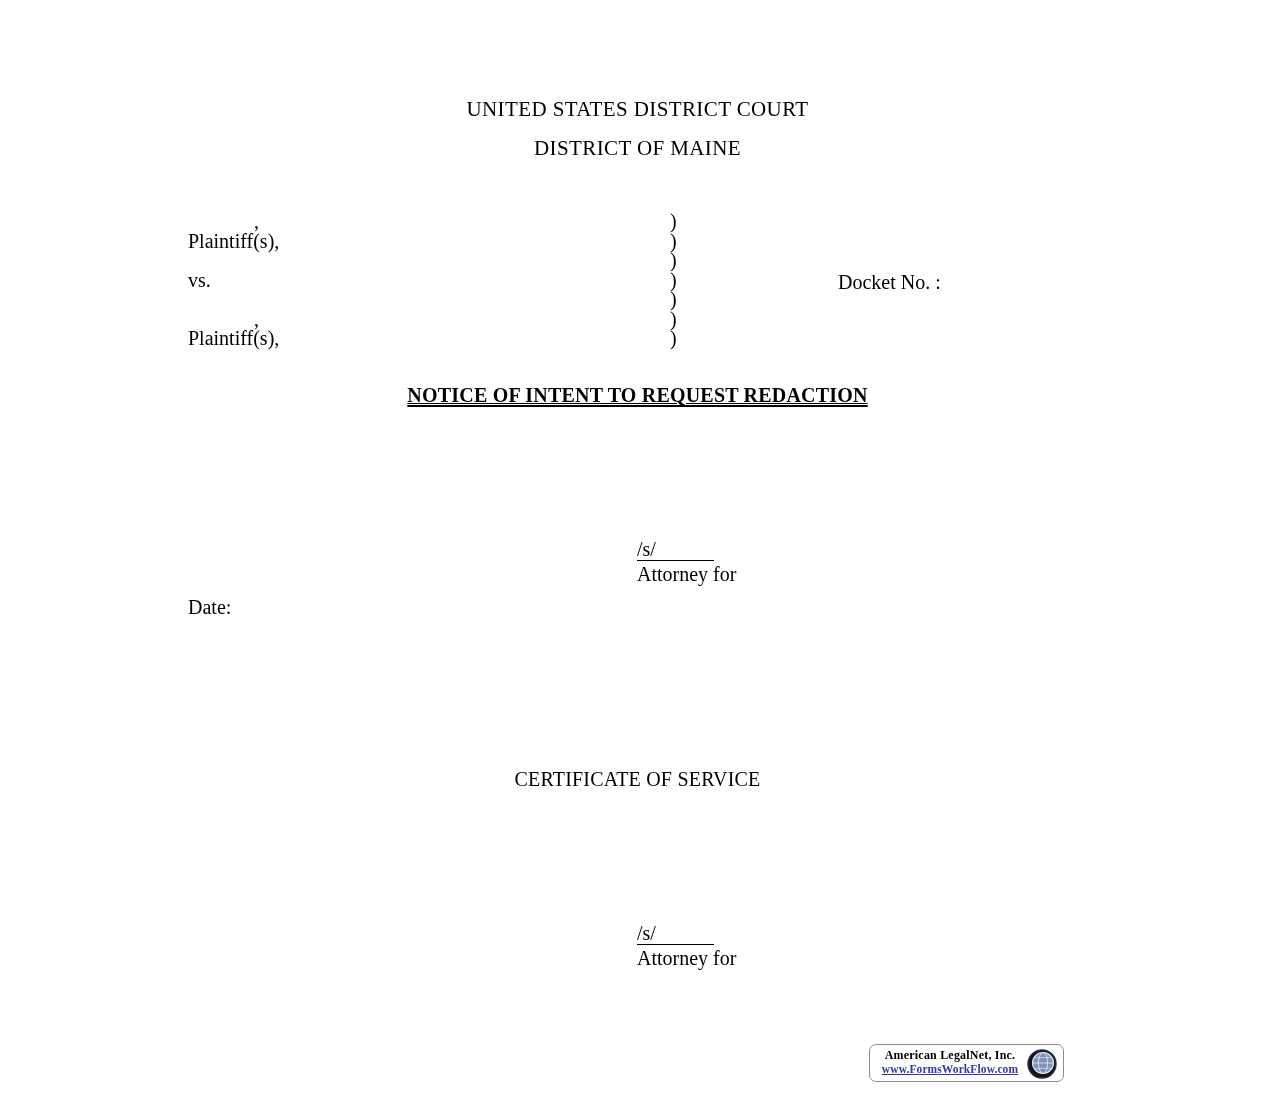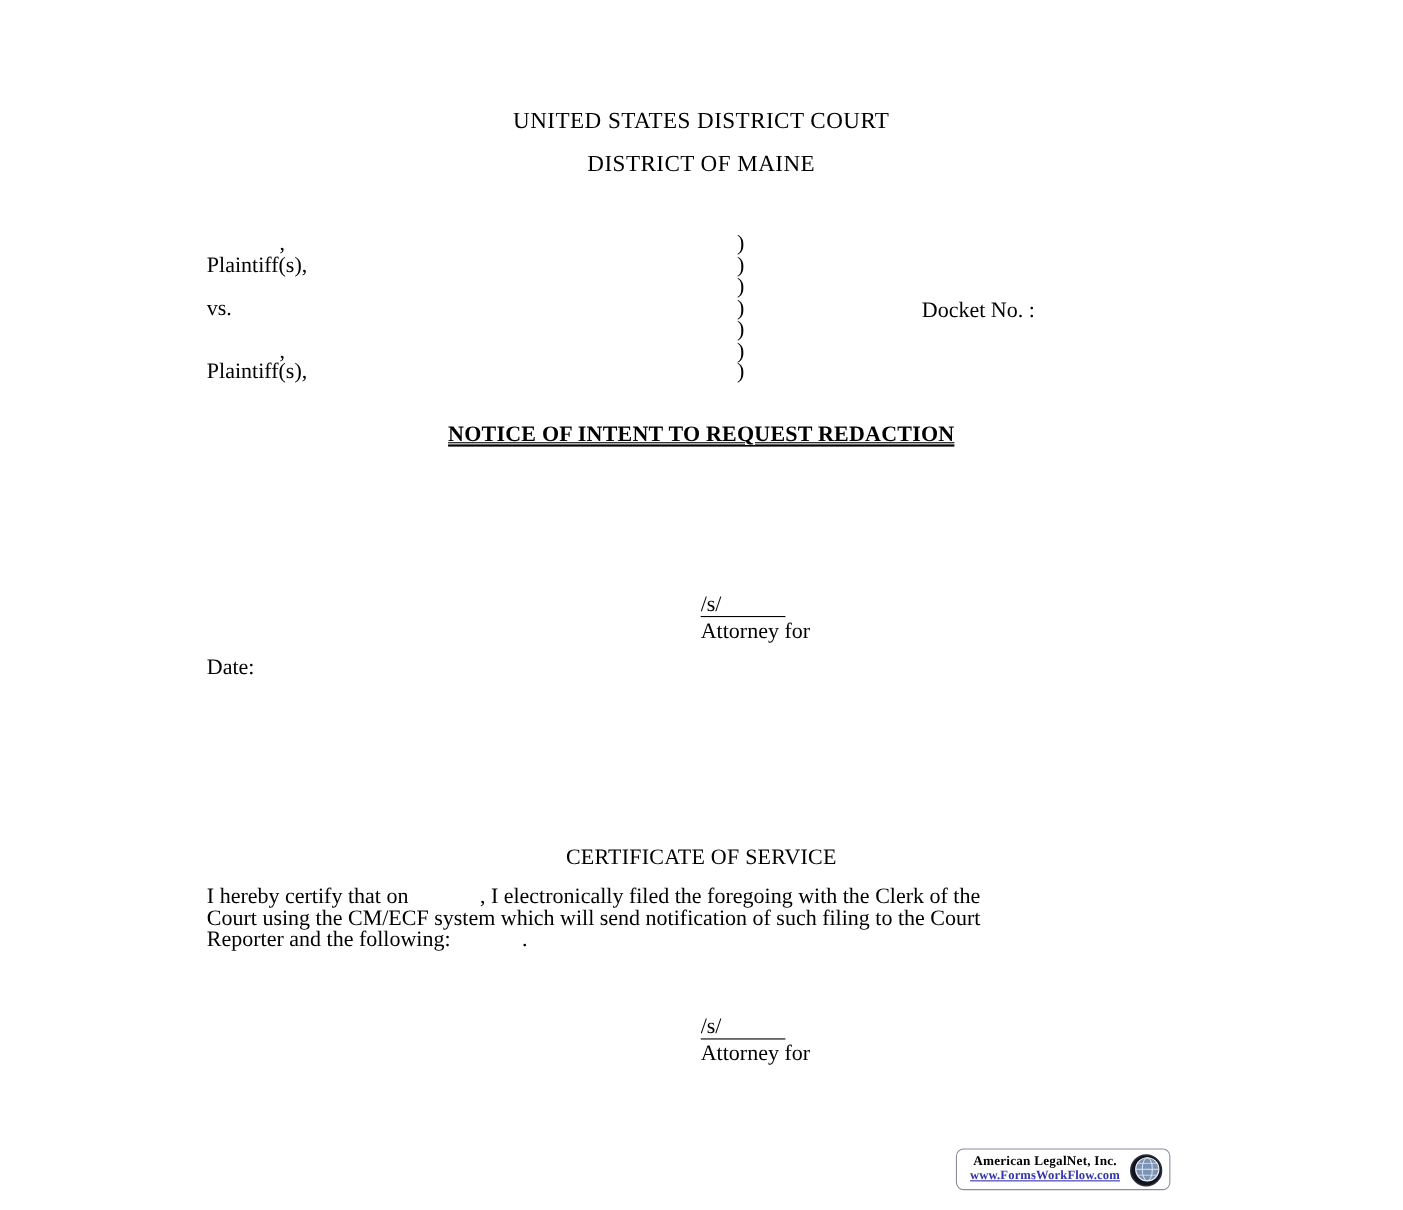--- a/index.html
+++ b/index.html
@@ -258,25 +258,20 @@
 
 
   <div class="sig-block sig-1">
     <div><span class="sig-line">/s/</span></div>
     <div class="sig-label">Attorney for</div>
   </div>
 
   <div class="date-line">Date:</div>
 
   <div class="cos-heading">CERTIFICATE OF SERVICE</div>
-  <div class="cos-para">
-    <div class="cos-row">I hereby certify that on             , I electronically filed the foregoing with the Clerk of the</div>
-    <div class="cos-row">Court using the CM/ECF system which will send notification of such filing to the Court</div>
-    <div class="cos-row">Reporter and the following:             .</div>
-  </div>
 
   <div class="sig-block sig-2">
     <div><span class="sig-line">/s/</span></div>
     <div class="sig-label">Attorney for</div>
   </div>
 
   <div class="footer-badge">
     <div class="badge-text">
       <div class="badge-company">American LegalNet, Inc.</div>
       <div class="badge-url">www.FormsWorkFlow.com</div>

